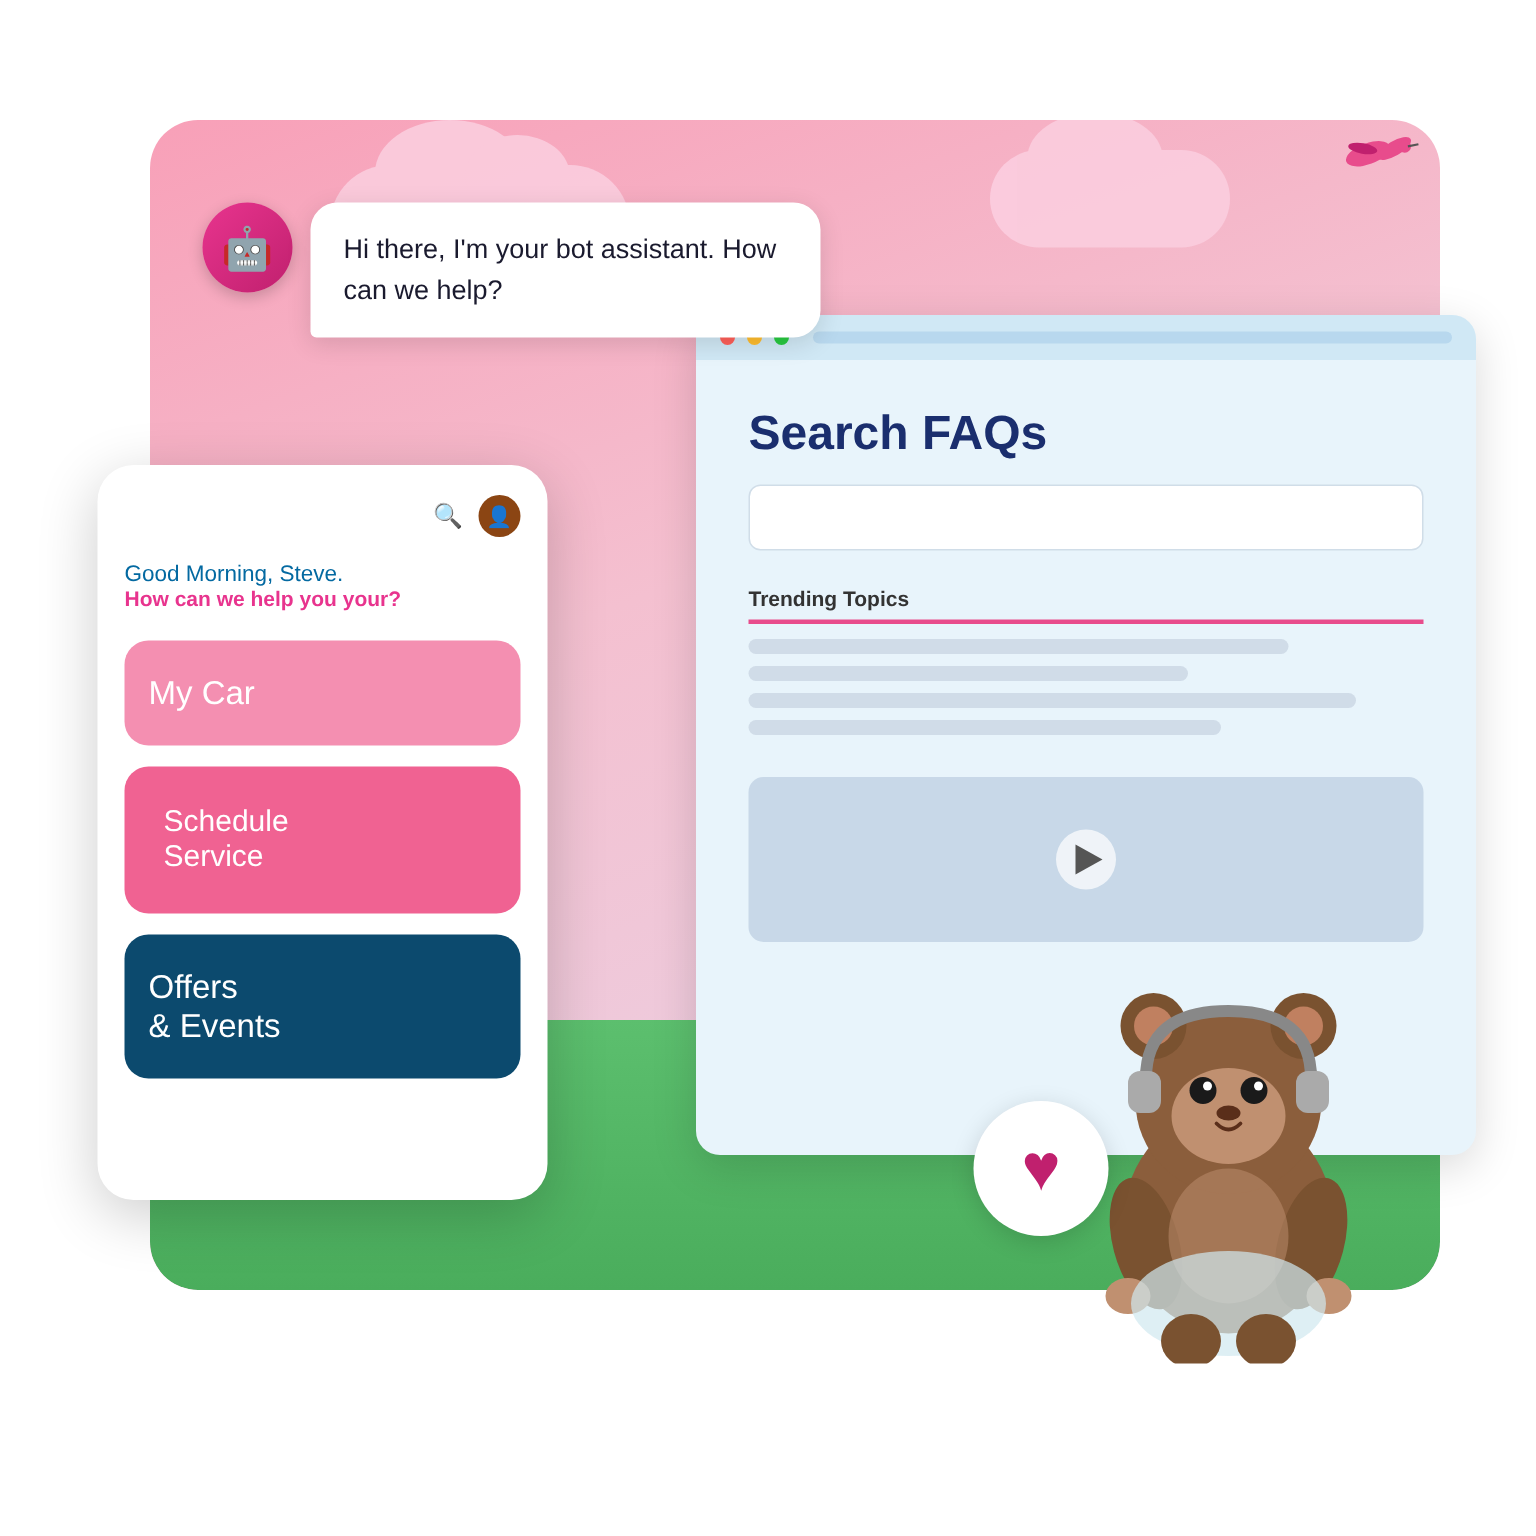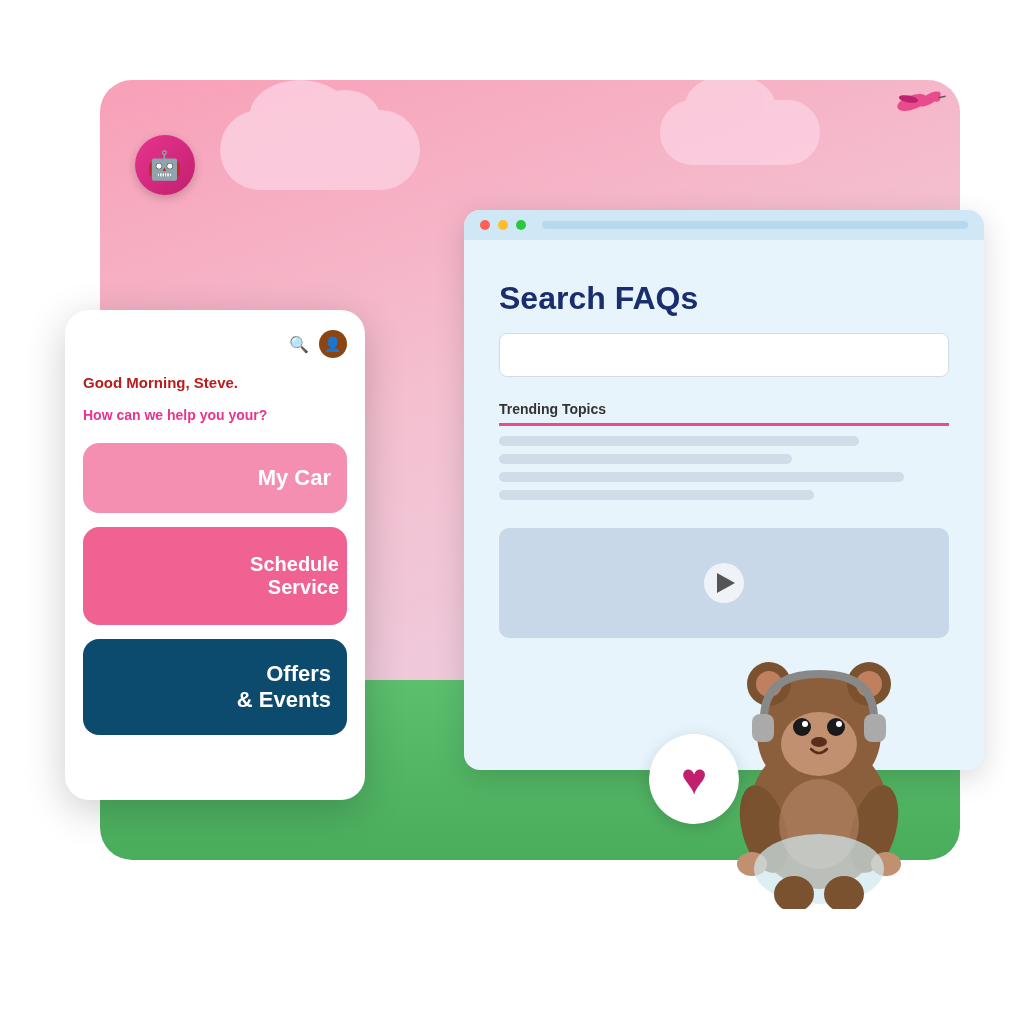--- a/index.html
+++ b/index.html
@@ -155,21 +155,21 @@
     .window-dot.green { background: #28c941; }
     .window-bar {
       flex: 1;
       height: 8px;
       background: #b8d8ee;
       border-radius: 4px;
       margin-left: 8px;
     }
 
     .faq-content {
-      padding: 40px 35px 20px;
+      padding: 30px 35px 20px;
     }
 
     .faq-title {
       font-size: 32px;
       font-weight: 800;
       color: #1a2e6e;
       margin-bottom: 16px;
     }
 
     .faq-search {
@@ -319,55 +319,55 @@
       background: #8B4513;
       overflow: hidden;
       display: flex;
       align-items: center;
       justify-content: center;
       font-size: 14px;
     }
 
     .greeting-name {
       font-size: 15px;
-      font-weight: 700;
-      color: #b91c1c;
-      margin-bottom: 16px;
+      font-weight: 400;
+      color: #0369a1;
+      margin-bottom: 0;
     }
 
     .greeting-question {
       font-size: 14px;
       font-weight: 600;
       color: #e8348e;
       margin-bottom: 20px;
     }
 
     .menu-btn {
       display: block;
       width: 100%;
       padding: 22px 16px;
       border-radius: 16px;
       background: #f48fb1;
-      text-align: right;
+      text-align: left;
       font-size: 22px;
-      font-weight: 700;
+      font-weight: 400;
       color: #fff;
       margin-bottom: 14px;
       cursor: pointer;
       border: none;
     }
 
     .menu-btn.hot {
       background: #0c4a6e;
     }
 
     .menu-btn.schedule {
       background: #f06292;
       font-size: 20px;
-      padding: 26px 8px;
+      padding: 26px 26px;
     }
 
     
     .bear-mascot {
       position: absolute;
       bottom: 115px;
       right: 90px;
       width: 230px;
       height: 280px;
       z-index: 15;
@@ -452,20 +452,23 @@
           <div class="play-triangle"></div>
         </div>
       </div>
     </div>
   </div>
 
   <div class="chat-bubble-container">
     <div class="bot-avatar">
       <span class="bot-icon">🤖</span>
     </div>
+    <div class="chat-bubble">
+      <span class="chat-text">Hi there, I'm your bot assistant. How can we help?</span>
+    </div>
   </div>
 
   <div class="mobile-card">
     <div class="mobile-header">
       <span class="search-icon-small">🔍</span>
       <div class="user-avatar-small">👤</div>
     </div>
     <div class="greeting-name">Good Morning, Steve.</div>
     <div class="greeting-question">How can we help you your?</div>
     <button class="menu-btn">My Car</button>

